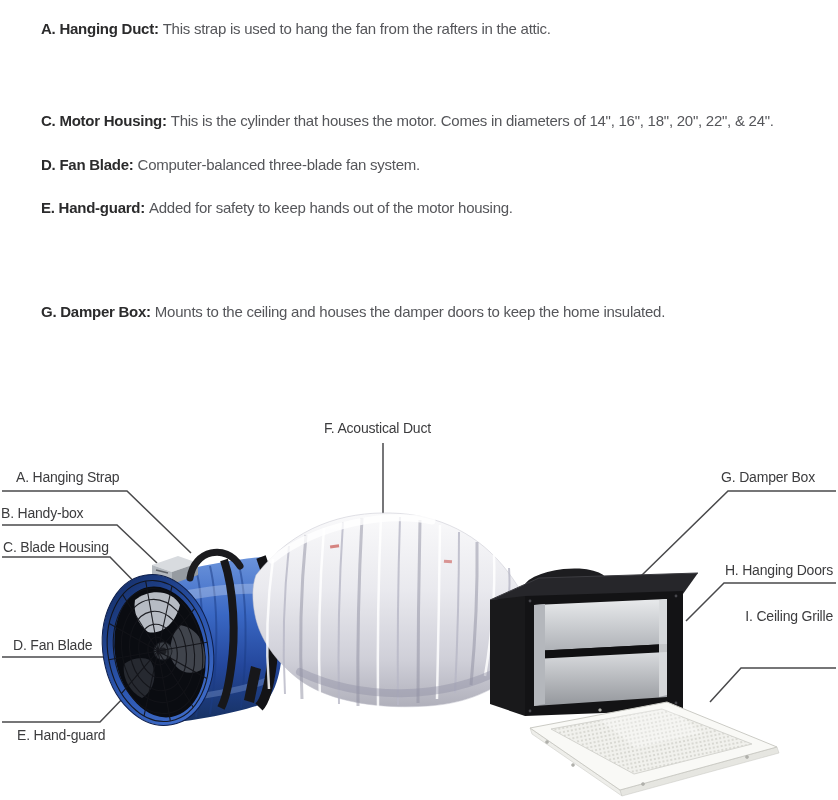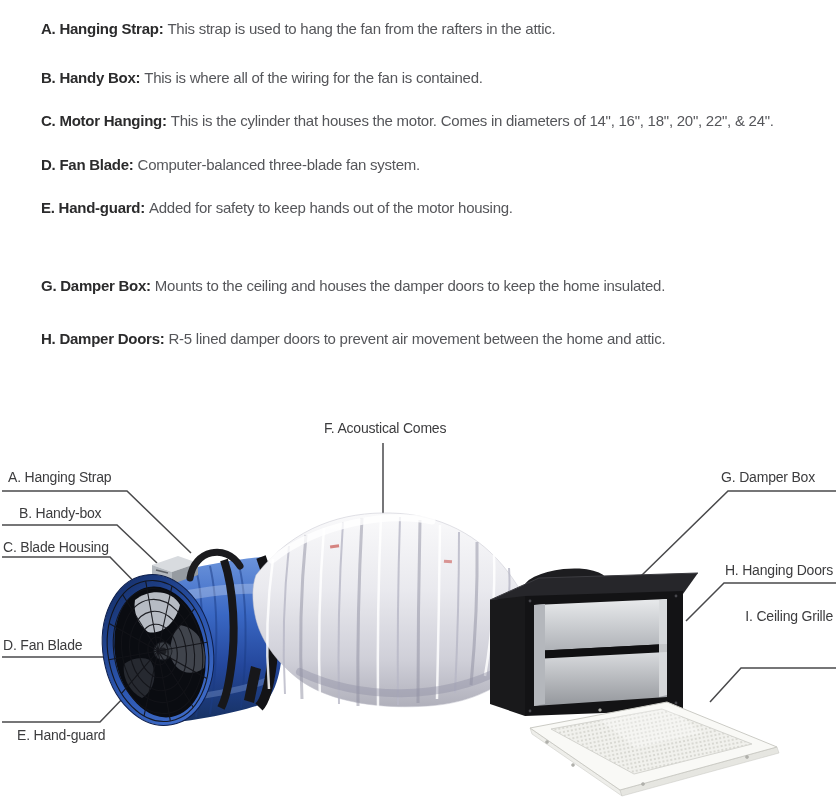--- a/index.html
+++ b/index.html
@@ -15,27 +15,25 @@
           white-space:nowrap;}
   .dlabel.right{text-align:center;}
   svg{position:absolute;left:0;top:0;}
 </style>
 </head>
 <body>
 
 <div class="page">
 
   <div class="parts-list">
-    <p class="part-row" style="top:5px"><b>A. Hanging Strap:</b><span>This strap is used to hang the fan from the rafters in the attic.</span></p>
-    <p class="part-row" style="top:54px"><b>B. Handy Box:</b><span>This is where all of the wiring for the fan is contained.</span></p>
-    <p class="part-row" style="top:97px"><b>C. Motor Hanging:</b><span>This is the cylinder that houses the motor. Comes in diameters of 14", 16", 18", 20", 22", &amp; 24".</span></p>
+    <p class="part-row" style="top:5px"><b>A. Hanging Duct:</b><span>This strap is used to hang the fan from the rafters in the attic.</span></p>
+    <p class="part-row" style="top:97px"><b>C. Motor Housing:</b><span>This is the cylinder that houses the motor. Comes in diameters of 14", 16", 18", 20", 22", &amp; 24".</span></p>
     <p class="part-row" style="top:184px"><b>E. Hand-guard:</b><span>Added for safety to keep hands out of the motor housing.</span></p>
     <p class="part-row" style="top:141px"><b>D. Fan Blade:</b><span>Computer-balanced three-blade fan system.</span></p>
-    <p class="part-row" style="top:262px"><b>G. Damper Box:</b><span>Mounts to the ceiling and houses the damper doors to keep the home insulated.</span></p>
-    <p class="part-row" style="top:315px"><b>H. Damper Doors:</b><span>R-5 lined damper doors to prevent air movement between the home and attic.</span></p>
+    <p class="part-row" style="top:288px"><b>G. Damper Box:</b><span>Mounts to the ceiling and houses the damper doors to keep the home insulated.</span></p>
   </div>
 
   <svg width="838" height="800" viewBox="0 0 838 800">
     <defs>
       <linearGradient id="bodyGrad" x1="0" y1="555" x2="0" y2="725" gradientUnits="userSpaceOnUse">
         <stop offset="0" stop-color="#6d95dc"></stop>
           <stop offset="0.35" stop-color="#3a68c4"></stop>
         <stop offset="0.65" stop-color="#24479c"></stop>
           <stop offset="1" stop-color="#16305f"></stop>
       </linearGradient>
@@ -188,23 +186,23 @@
       <g fill="#b5b5b0" stroke="#96968f" stroke-width="0.4">
         <circle cx="573" cy="765" r="1.5"></circle>
           <circle cx="643" cy="784" r="1.5"></circle>
         <circle cx="747" cy="757" r="1.5"></circle>
           <circle cx="547" cy="742" r="1.5"></circle>
         <circle cx="600" cy="710" r="1.5"></circle>
       </g>
     </g>
   </svg>
 
-  <div class="dlabel" style="left:8px;top:470px">A. Hanging Strap</div>
-  <div class="dlabel" style="left:19px;top:506px">B. Handy-box</div>
+  <div class="dlabel" style="left:16px;top:470px">A. Hanging Strap</div>
+  <div class="dlabel" style="left:1px;top:506px">B. Handy-box</div>
   <div class="dlabel" style="left:3px;top:540px">C. Blade Housing</div>
-  <div class="dlabel" style="left:3px;top:638px">D. Fan Blade</div>
+  <div class="dlabel" style="left:13px;top:638px">D. Fan Blade</div>
   <div class="dlabel" style="left:17px;top:728px">E. Hand-guard</div>
-  <div class="dlabel" style="left:324px;top:421px">F. Acoustical Comes</div>
+  <div class="dlabel" style="left:324px;top:421px">F. Acoustical Duct</div>
   <div class="dlabel right" style="right:23px;top:470px">G. Damper Box</div>
   <div class="dlabel right" style="right:5px;top:563px">H. Hanging Doors</div>
   <div class="dlabel right" style="right:5px;top:609px">I. Ceiling Grille</div>
 
 </div>
 
 </body></html>

